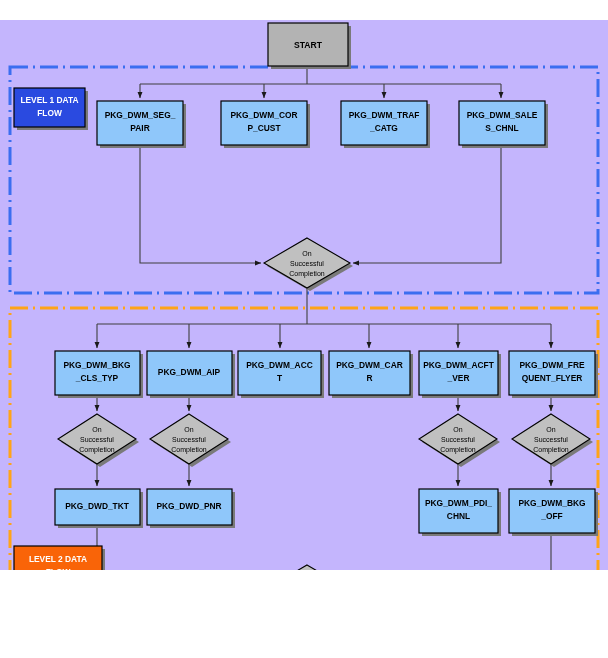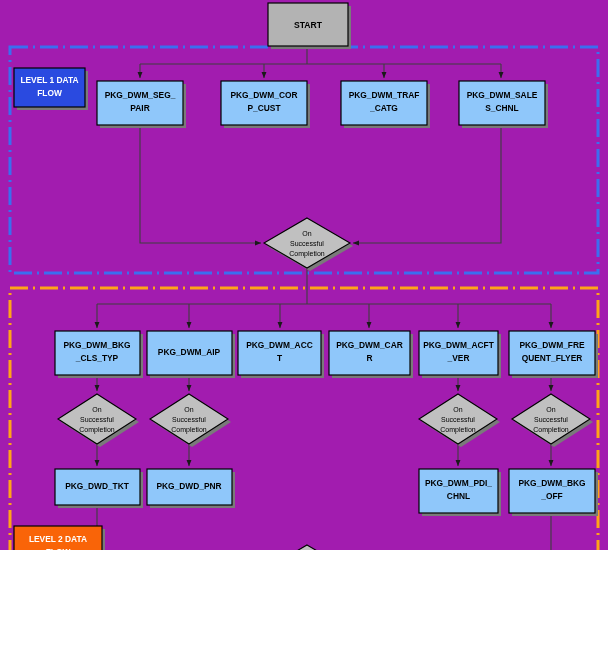--- a/index.html
+++ b/index.html
@@ -4,23 +4,24 @@
 <style>
   html, body {
     margin: 0;
     padding: 0;
     background: #ffffff;
   }
   #canvas {
     position: relative;
     width: 608px;
     height: 550px;
-    background: #a21caf;
+    background: #c4b5fd;
     font-family: "Liberation Sans", sans-serif;
     overflow: hidden;
+    margin-top: 20px;
   }
   svg.layer {
     position: absolute;
     left: 0;
     top: 0;
     width: 608px;
     height: 658px;
   }
   .node-label {
     font-family: "Liberation Sans", sans-serif;

